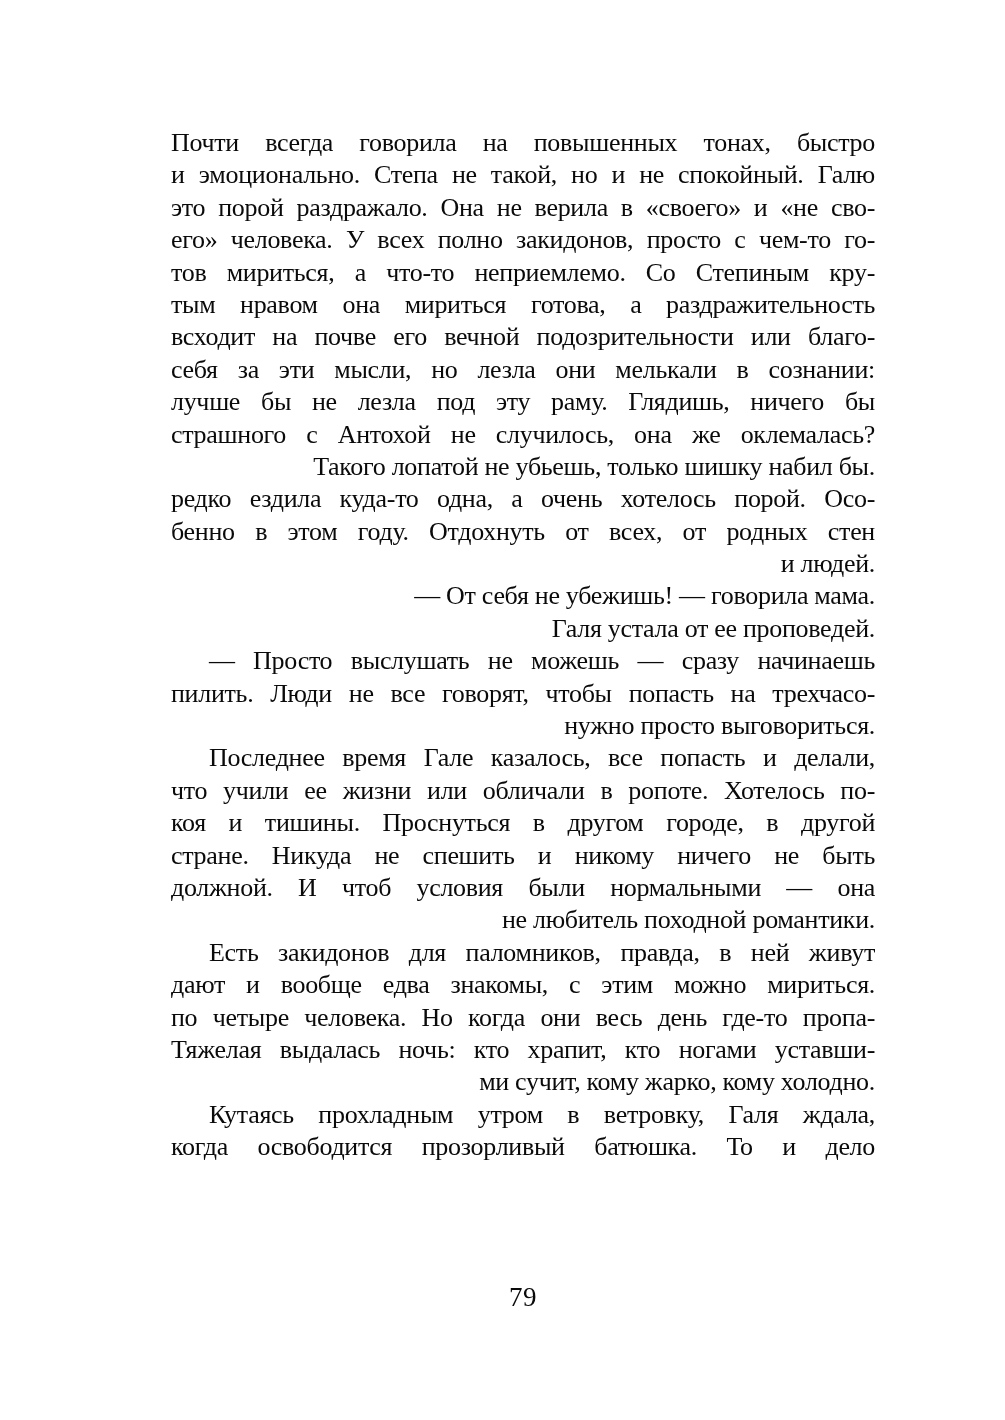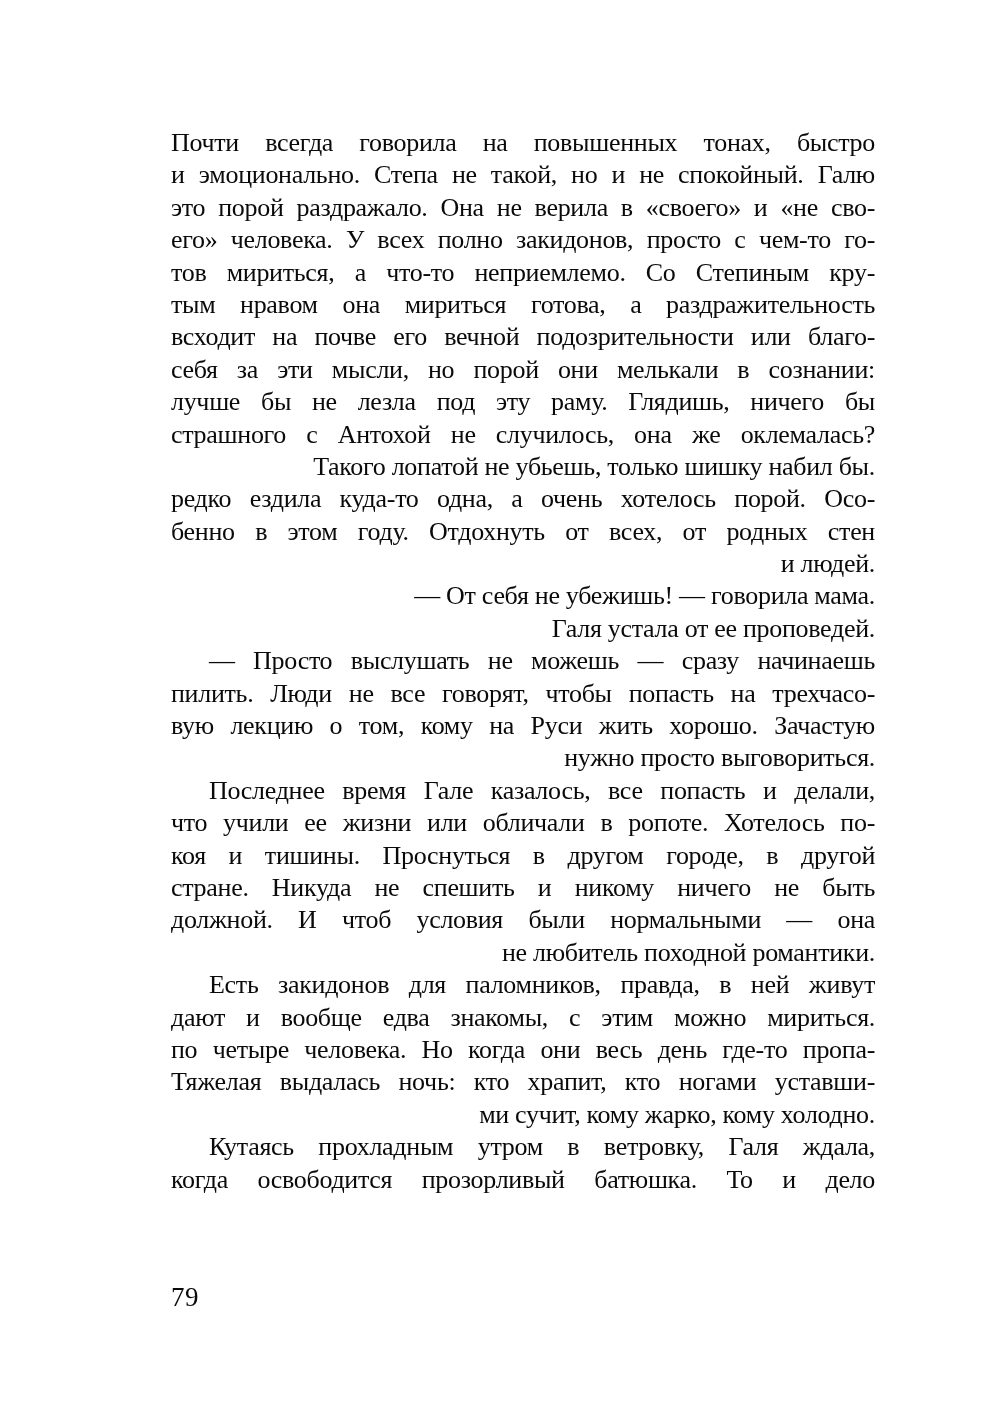--- a/index.html
+++ b/index.html
@@ -42,51 +42,50 @@
   }
   
   .line.ind {
     text-indent: 38px;
   }
   .page-number {
     position: absolute;
     left: 171px;
     top: 1281px;
     width: 704px;
-    text-align: left;
+    text-align: center;
     font-size: 27px;
     line-height: 32px;
     letter-spacing: 0.5px;
     color: #0a0a0a;
   }
 </style>
 </head>
 <body>
 
 <div class="book-page">
   <div class="text-block">
       <div class="line j">Почти всегда говорила на повышенных тонах, быстро</div>
       <div class="line j">и эмоционально. Степа не такой, но и не спокойный. Галю</div>
       <div class="line j">это порой раздражало. Она не верила в «своего» и «не сво-</div>
       <div class="line j">его» человека. У всех полно закидонов, просто с чем-то го-</div>
       <div class="line j">тов мириться, а что-то неприемлемо. Со Степиным кру-</div>
       <div class="line j">тым нравом она мириться готова, а раздражительность</div>
       <div class="line j">всходит на почве его вечной подозрительности или благо-</div>
-      <div class="line j">себя за эти мысли, но порой они мелькали в сознании:</div>
+      <div class="line j">себя за эти мысли, но лезла они мелькали в сознании:</div>
       <div class="line j">лучше бы не лезла под эту раму. Глядишь, ничего бы</div>
       <div class="line j">страшного с Антохой не случилось, она же оклемалась?</div>
       <div class="line">Такого лопатой не убьешь, только шишку набил бы.</div>
       <div class="line j">редко ездила куда-то одна, а очень хотелось порой. Осо-</div>
       <div class="line j">бенно в этом году. Отдохнуть от всех, от родных стен</div>
       <div class="line">и людей.</div>
       <div class="line ind">— От себя не убежишь! — говорила мама.</div>
       <div class="line ind">Галя устала от ее проповедей.</div>
       <div class="line j ind">— Просто выслушать не можешь — сразу начинаешь</div>
       <div class="line j">пилить. Люди не все говорят, чтобы попасть на трехчасо-</div>
-      <div class="line j">вую лекцию о том, кому на Руси жить хорошо. Зачастую</div>
       <div class="line">нужно просто выговориться.</div>
       <div class="line j ind">Последнее время Гале казалось, все попасть и делали,</div>
       <div class="line j">что учили ее жизни или обличали в ропоте. Хотелось по-</div>
       <div class="line j">коя и тишины. Проснуться в другом городе, в другой</div>
       <div class="line j">стране. Никуда не спешить и никому ничего не быть</div>
       <div class="line j">должной. И чтоб условия были нормальными — она</div>
       <div class="line">не любитель походной романтики.</div>
       <div class="line j ind">Есть закидонов для паломников, правда, в ней живут</div>
       <div class="line j">дают и вообще едва знакомы, с этим можно мириться.</div>
       <div class="line j">по четыре человека. Но когда они весь день где-то пропа-</div>

